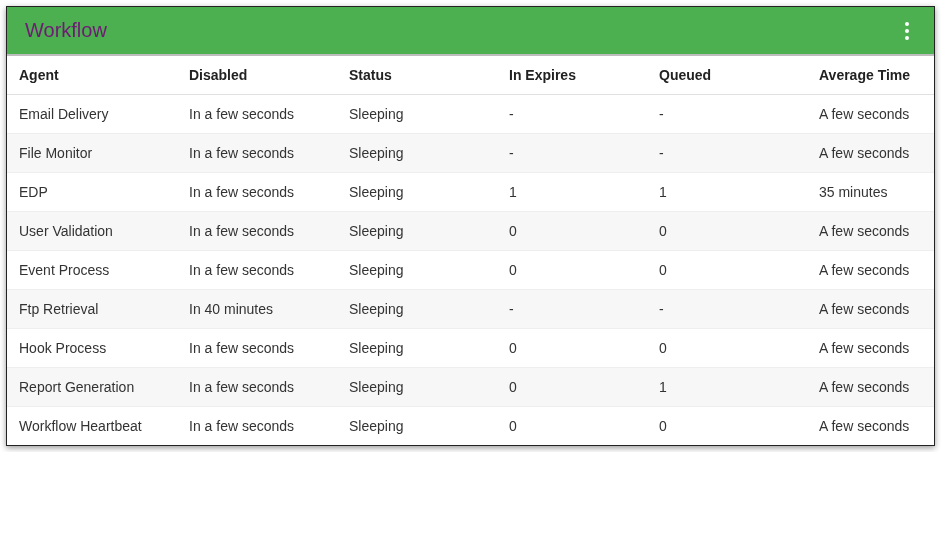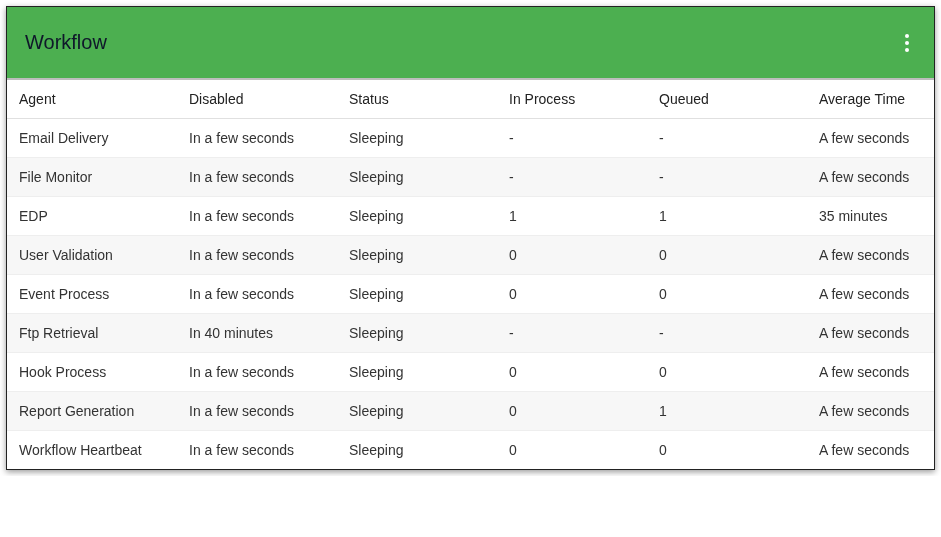--- a/index.html
+++ b/index.html
@@ -9,25 +9,25 @@
       padding: 6px;
     }
     .panel {
       width: 929px;
       border: 1px solid #222;
       box-shadow: 0 2px 6px rgba(0,0,0,0.4);
       background: #fff;
     }
     .panel-header {
       background: #4caf50;
-      color: #0f172a;
+      color: #701a75;
       display: flex;
       align-items: center;
       justify-content: space-between;
-      padding: 24px 18px;
+      padding: 12px 18px;
       font-size: 20px;
       font-weight: 400;
       border-bottom: 2px solid #bdbdbd;
     }
     .panel-title { }
     .more-icon {
       cursor: pointer;
       display: flex;
       flex-direction: column;
       align-items: center;
@@ -43,21 +43,21 @@
       background: #fff;
       border-radius: 50%;
     }
     table {
       width: 100%;
       border-collapse: collapse;
       font-size: 14px;
     }
     thead th {
       text-align: left;
-      font-weight: 400;
+      font-weight: 700;
       color: #222;
       padding: 11px 12px;
       border-bottom: 1px solid #e0e0e0;
       background: #fff;
     }
     tbody td {
       padding: 11px 12px;
       color: #333;
       border-bottom: 1px solid #eee;
       vertical-align: middle;
@@ -95,21 +95,21 @@
         <col class="col-status">
       <col class="col-inprog">
         <col class="col-queued">
         <col class="col-avg">
     </colgroup>
     <thead>
       <tr>
         <th>Agent</th>
         <th>Disabled</th>
         <th>Status</th>
-        <th>In Process</th>
+        <th>In Expires</th>
         <th>Queued</th>
         <th>Average Time</th>
       </tr>
     </thead>
     <tbody>
         <tr>
           <td>Email Delivery</td>
           <td>In a few seconds</td>
           <td>Sleeping</td>
           <td>-</td>

